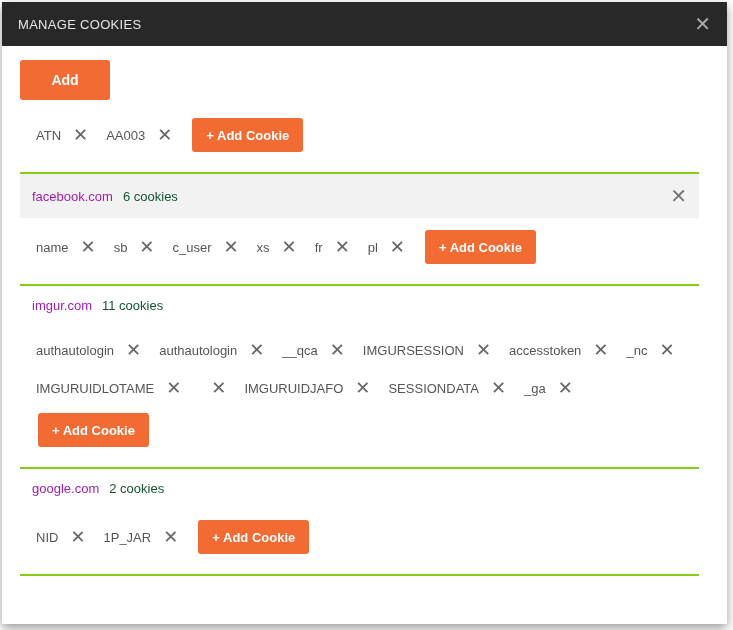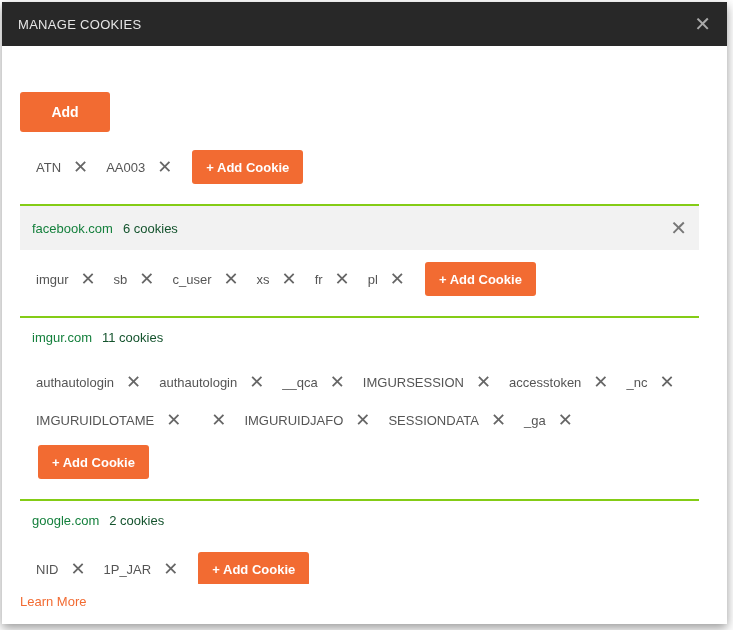--- a/index.html
+++ b/index.html
@@ -12,21 +12,20 @@
     }
     .dialog {
       width: 725px;
       height: 622px;
       background: #fff;
       box-shadow: 0 4px 10px rgba(0,0,0,0.4);
       display: flex;
       flex-direction: column;
       margin: 2px;
       position: relative;
-      gap: 32px;
     }
     .dialog-header {
       background: #282828;
       height: 44px;
       display: flex;
       align-items: center;
       justify-content: space-between;
       padding: 0 16px;
     }
     .dialog-title {
@@ -100,21 +99,21 @@
       display: flex;
       align-items: center;
       padding: 12px 12px;
       font-size: 13px;
       color: #555;
     }
     .domain-header.selected {
       background: #f2f2f2;
     }
     .domain-name {
-      color: #15803d;
+      color: #a21caf;
     }
     .cookie-count {
       color: #14532d;
       margin-left: 10px;
     }
     .domain-remove {
       margin-left: auto;
       color: #777;
       font-size: 20px;
       cursor: pointer;
@@ -199,21 +198,21 @@
           </div>
         </div>
         <div class="domain-section">
           <div class="domain-header selected">
             <span class="domain-name">facebook.com</span>
             <span class="cookie-count">6 cookies</span>
             <span class="domain-remove">✕</span>
           </div>
           <div class="cookie-wrap">
             <span class="cookie-chip">
-              <span>imgur</span>
+              <span>name</span>
               <span class="cookie-x">✕</span>
             </span>
             <span class="cookie-chip">
               <span>sb</span>
               <span class="cookie-x">✕</span>
             </span>
             <span class="cookie-chip">
               <span>c_user</span>
               <span class="cookie-x">✕</span>
             </span>
@@ -296,18 +295,15 @@
             </span>
             <span class="cookie-chip">
               <span>1P_JAR</span>
               <span class="cookie-x">✕</span>
             </span>
             <button class="add-cookie-btn">+ Add Cookie</button>
           </div>
         </div>
       </div>
 
-    <div class="footer">
-      <a href="#" class="learn-more">Learn More</a>
-    </div>
 
   </div>
 </div>
 
 </body></html>

